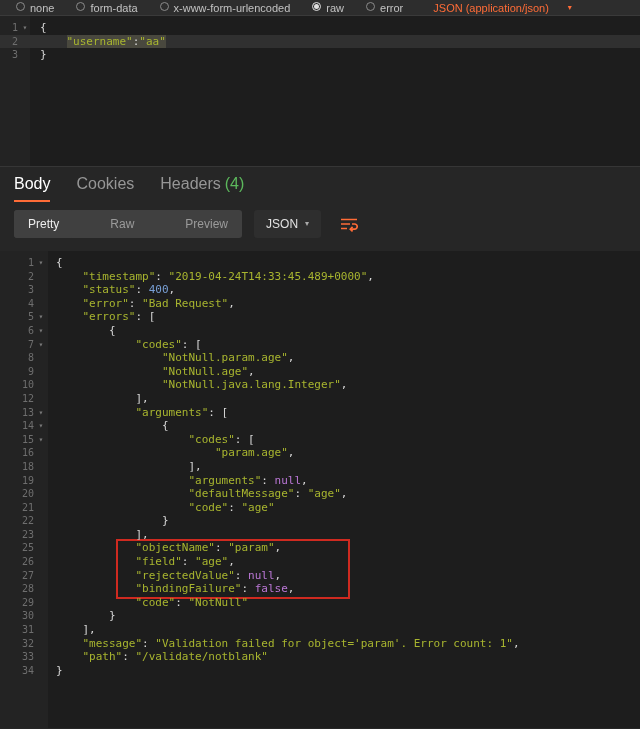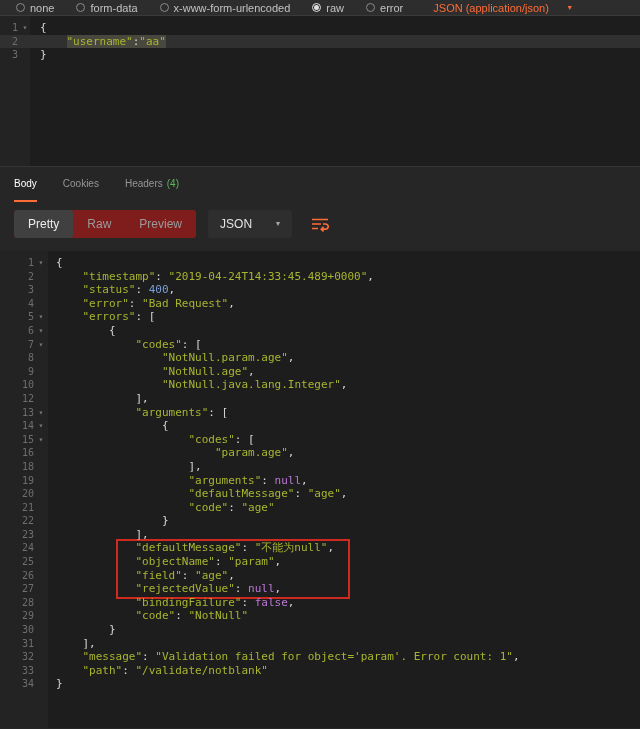--- a/index.html
+++ b/index.html
@@ -3,21 +3,21 @@
 <meta charset="utf-8">
 <style>
   * { margin:0; padding:0; box-sizing:border-box; }
   html,body { width:640px; height:729px; overflow:hidden; }
   body { background:#262626; font-family:"Liberation Sans", sans-serif; }
 
   
   .topbar { height:16px; background:#2d2d2d; border-bottom:1px solid #3a3a3a;
             display:flex; align-items:center; gap:22px; padding-left:16px;
             font-size:11px; color:#c2c2c2; white-space:nowrap; }
-  .opt { display:flex; align-items:center; cursor:default; }
+  .opt { display:flex; align-items:flex-start; cursor:default; }
   .radio { width:9px; height:9px; border:1px solid #8a8a8a; border-radius:50%;
            display:inline-block; margin-right:5px; flex:none; position:relative; }
   .radio.sel { border-color:#e0e0e0; }
   .radio.sel::after { content:""; position:absolute; left:1px; top:1px; width:5px; height:5px;
                       border-radius:50%; background:#e0e0e0; }
   .ctype { color:var(--accent); margin-left:8px; display:flex; align-items:center; gap:19px; }
   .caret { font-size:8px; line-height:1; }
 
   
   .editor { background:#1d1d1d; position:relative; overflow:hidden;
@@ -37,31 +37,31 @@
   .tok-k { color:var(--key); }
   .tok-s { color:var(--string); }
   .tok-n { color:var(--number);text-align:center; }
   .tok-u { color:var(--null); }
   .tok-b { color:var(--bool); }
   .tok-p { color:var(--punct); }
 
   
   .resp-tabs { height:36px; background:#262626; border-top:1px solid #363636;
                display:flex; align-items:stretch; gap:26px; padding:0 14px;
-               font-size:10px; color:#969696; }
+               font-size:16px; color:#969696; }
   .tab { display:flex; align-items:center; border-bottom:2px solid transparent; cursor:default; }
   .tab.active { color:#fff; border-bottom-color:var(--accent); }
   .tab .count { color:var(--hcount); margin-left:4px; }
 
   .toolbar { height:49px; background:#262626; display:flex; align-items:center;
              gap:12px; padding:0 14px 6px 14px; }
-  .seg { display:flex; background:#7f1d1d; border-radius:3px; overflow:hidden; }
+  .seg { display:flex; background:#404040; border-radius:3px; overflow:hidden;gap:23px; }
   .view { padding:7px 14px; font-size:12px; color:#9a9a9a; cursor:default; }
   .view.active { background:#404040; color:#ededed; border-radius:3px; }
-  .lang { display:flex; align-items:center; gap:24px; padding:7px 12px;
+  .lang { display:flex; align-items:center; gap:7px; padding:7px 12px;
           background:#2e2e2e; border-radius:3px; color:#e2e2e2; font-size:12px; }
   .lang .caret { color:#aaa; }
   .wrapicon { margin-left:6px; display:flex; align-items:center; }
 
   
   #red-box { position:absolute; left:116px; width:234px;
              border:2px solid #cf2a20; pointer-events:none; }
 </style>
 </head>
 <body>
@@ -148,21 +148,20 @@
     <div class="code-line"><span class="ln">13</span><span class="fold">▾</span><span class="code-text">            <span class="tok-k">"arguments"</span><span class="tok-p">: [</span></span></div>
     <div class="code-line"><span class="ln">14</span><span class="fold">▾</span><span class="code-text">                <span class="tok-p">{</span></span></div>
     <div class="code-line"><span class="ln">15</span><span class="fold">▾</span><span class="code-text">                    <span class="tok-k">"codes"</span><span class="tok-p">: [</span></span></div>
     <div class="code-line"><span class="ln">16</span><span class="fold"></span><span class="code-text">                        <span class="tok-s">"param.age"</span><span class="tok-p">,</span></span></div>
     <div class="code-line"><span class="ln">18</span><span class="fold"></span><span class="code-text">                    <span class="tok-p">],</span></span></div>
     <div class="code-line"><span class="ln">19</span><span class="fold"></span><span class="code-text">                    <span class="tok-k">"arguments"</span><span class="tok-p">: </span><span class="tok-u">null</span><span class="tok-p">,</span></span></div>
     <div class="code-line"><span class="ln">20</span><span class="fold"></span><span class="code-text">                    <span class="tok-k">"defaultMessage"</span><span class="tok-p">: </span><span class="tok-s">"age"</span><span class="tok-p">,</span></span></div>
     <div class="code-line"><span class="ln">21</span><span class="fold"></span><span class="code-text">                    <span class="tok-k">"code"</span><span class="tok-p">: </span><span class="tok-s">"age"</span></span></div>
     <div class="code-line"><span class="ln">22</span><span class="fold"></span><span class="code-text">                <span class="tok-p">}</span></span></div>
     <div class="code-line"><span class="ln">23</span><span class="fold"></span><span class="code-text">            <span class="tok-p">],</span></span></div>
-    <div class="code-line"><span class="ln">24</span><span class="fold"></span><span class="code-text">            <span class="tok-k">"defaultMessage"</span><span class="tok-p">: </span><span class="tok-s">"不能为null"</span><span class="tok-p">,</span></span></div>
     <div class="code-line"><span class="ln">25</span><span class="fold"></span><span class="code-text">            <span class="tok-k">"objectName"</span><span class="tok-p">: </span><span class="tok-s">"param"</span><span class="tok-p">,</span></span></div>
     <div class="code-line"><span class="ln">26</span><span class="fold"></span><span class="code-text">            <span class="tok-k">"field"</span><span class="tok-p">: </span><span class="tok-s">"age"</span><span class="tok-p">,</span></span></div>
     <div class="code-line"><span class="ln">27</span><span class="fold"></span><span class="code-text">            <span class="tok-k">"rejectedValue"</span><span class="tok-p">: </span><span class="tok-u">null</span><span class="tok-p">,</span></span></div>
     <div class="code-line"><span class="ln">28</span><span class="fold"></span><span class="code-text">            <span class="tok-k">"bindingFailure"</span><span class="tok-p">: </span><span class="tok-b">false</span><span class="tok-p">,</span></span></div>
     <div class="code-line"><span class="ln">29</span><span class="fold"></span><span class="code-text">            <span class="tok-k">"code"</span><span class="tok-p">: </span><span class="tok-s">"NotNull"</span></span></div>
     <div class="code-line"><span class="ln">30</span><span class="fold"></span><span class="code-text">        <span class="tok-p">}</span></span></div>
     <div class="code-line"><span class="ln">31</span><span class="fold"></span><span class="code-text">    <span class="tok-p">],</span></span></div>
     <div class="code-line"><span class="ln">32</span><span class="fold"></span><span class="code-text">    <span class="tok-k">"message"</span><span class="tok-p">: </span><span class="tok-s">"Validation failed for object='param'. Error count: 1"</span><span class="tok-p">,</span></span></div>
     <div class="code-line"><span class="ln">33</span><span class="fold"></span><span class="code-text">    <span class="tok-k">"path"</span><span class="tok-p">: </span><span class="tok-s">"/validate/notblank"</span></span></div>
     <div class="code-line"><span class="ln">34</span><span class="fold"></span><span class="code-text"><span class="tok-p">}</span></span></div>

